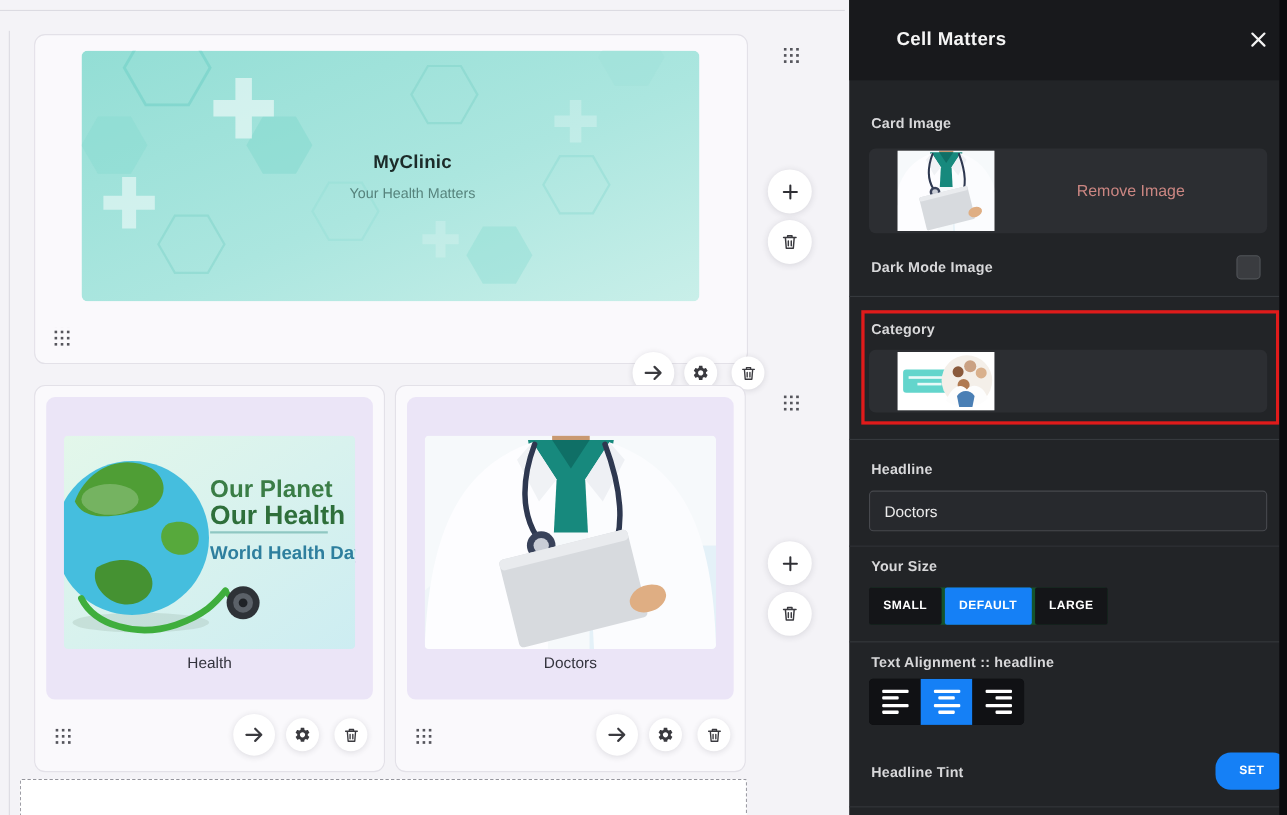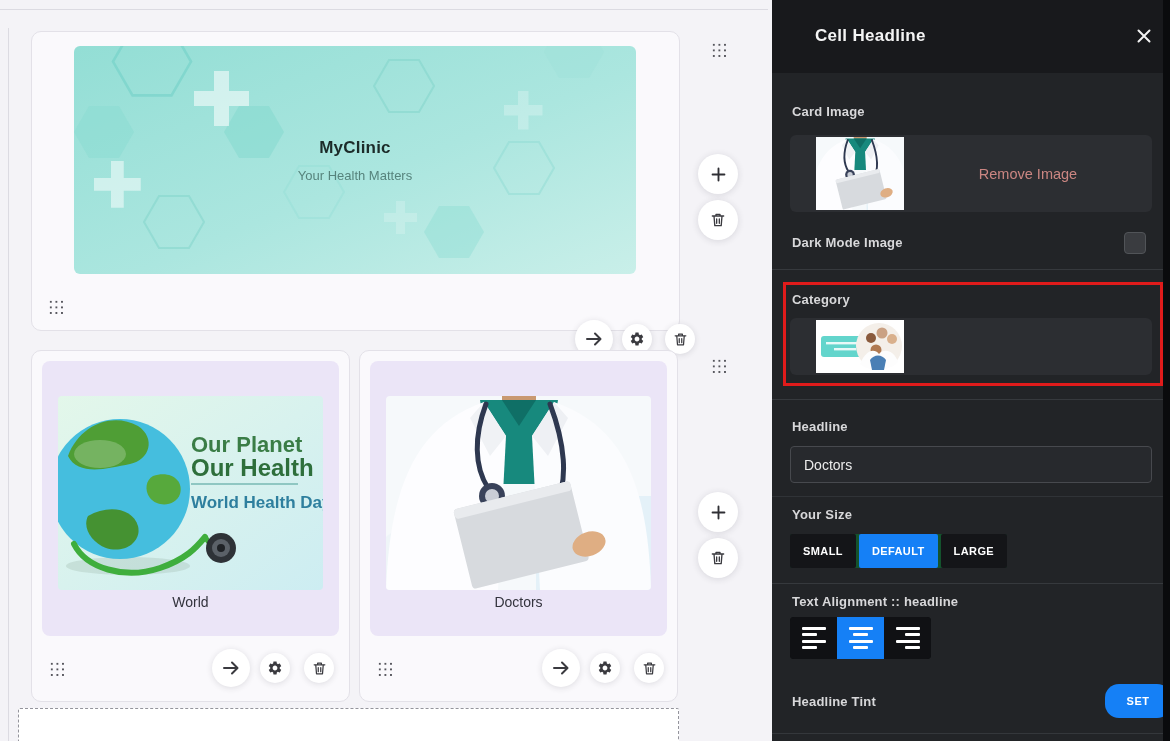--- a/index.html
+++ b/index.html
@@ -11,21 +11,21 @@
   .hair-top{position:absolute;left:0;top:9px;width:768px;height:1px;background:#dcdbe2;}
   .hair-left{position:absolute;left:8px;top:28px;width:1px;height:713px;background:#dcdbe2;}
 
   .card-shell{position:absolute;background:#faf9fc;border:1px solid #e3e1e8;border-radius:10px;box-sizing:border-box;}
   .shell-top{left:31px;top:31px;width:649px;height:300px;}
   .shell-events{left:31px;top:350px;width:319px;height:352px;}
   .shell-doctors{left:359px;top:350px;width:319px;height:352px;}
 
   .banner{position:absolute;left:42px;top:14px;width:562px;height:228px;border-radius:6px;overflow:hidden;}
   .banner svg{display:block;}
-  .banner-text{position:absolute;left:0;top:92px;width:100%;text-align:center;}
+  .banner-text{position:absolute;left:0;top:92px;width:100%;text-align:center;padding-left:20px;}
   .banner-title{font-size:17px;font-weight:bold;color:#1c2b29;letter-spacing:.2px;}
   .banner-sub{font-size:13px;color:#56837c;margin-top:10px;}
 
   .inner-panel{position:absolute;left:10px;top:10px;width:297px;height:275px;background:#ebe5f7;border-radius:8px;}
   .inner-img{position:absolute;left:16px;top:35px;width:265px;height:194px;border-radius:4px;overflow:hidden;}
   .inner-label{position:absolute;left:0;top:233px;width:100%;text-align:center;font-size:14px;color:#33333d;font-weight:500;}
 
   .drag-handle{position:absolute;width:17px;height:17px;
     background-image:radial-gradient(#55555c 1.2px,transparent 1.35px);
     background-size:5.6px 5.6px;background-position:1px 1px;}
@@ -193,21 +193,21 @@
             <path d="M147 141 C151 147 154 150 157 151" fill="none" stroke="#3fae3d" stroke-width="5" stroke-linecap="round"></path>
             <circle cx="163" cy="152" r="15" fill="#2e3237"></circle>
             <circle cx="163" cy="152" r="9" fill="#5b6168"></circle>
             <circle cx="163" cy="152" r="4" fill="#1f2226"></circle>
             <line x1="133" y1="88" x2="240" y2="88" stroke="#8fc7c2" stroke-width="2"></line>
             <text x="133" y="56" font-size="22" font-weight="bold" fill="#3a7d46" font-family="Liberation Sans, sans-serif">Our Planet</text>
             <text x="133" y="80" font-size="24" font-weight="bold" fill="#2e6f3b" font-family="Liberation Sans, sans-serif">Our Health</text>
             <text x="133" y="112" font-size="17" font-weight="600" fill="#2e7f9e" font-family="Liberation Sans, sans-serif">World Health Day</text>
           </svg>
         </div>
-        <div class="inner-label">World</div>
+        <div class="inner-label">Health</div>
       </div>
       <div class="drag-handle h-events"></div>
       <div class="circle-btn cb-lg" style="left:180px;top:298px;">
         <svg width="20" height="20" viewBox="0 0 20 20">
             <path d="M3 10h13M11 4.5l5.5 5.5L11 15.5" fill="none" stroke="#3a3a3f" stroke-width="2" stroke-linecap="round" stroke-linejoin="round"></path>
           </svg>
       </div>
       <div class="circle-btn cb-sm" style="left:228px;top:302px;">
         <svg width="16" height="16" viewBox="0 0 24 24">
             <path fill="#3a3a3f" d="M19.14 12.94c.04-.3.06-.61.06-.94 0-.32-.02-.64-.07-.94l2.03-1.58c.18-.14.23-.41.12-.61l-1.92-3.32c-.12-.22-.37-.29-.59-.22l-2.39.96c-.5-.38-1.03-.7-1.62-.94l-.36-2.54c-.04-.24-.24-.41-.48-.41h-3.84c-.24 0-.43.17-.47.41l-.36 2.54c-.59.24-1.13.57-1.62.94l-2.39-.96c-.22-.08-.47 0-.59.22L2.74 8.87c-.12.21-.08.47.12.61l2.03 1.58c-.05.3-.09.63-.09.94s.02.64.07.94l-2.03 1.58c-.18.14-.23.41-.12.61l1.92 3.32c.12.22.37.29.59.22l2.39-.96c.5.38 1.03.7 1.62.94l.36 2.54c.05.24.24.41.48.41h3.84c.24 0 .44-.17.47-.41l.36-2.54c.59-.24 1.13-.56 1.62-.94l2.39.96c.22.08.47 0 .59-.22l1.92-3.32c.12-.22.07-.47-.12-.61l-2.01-1.58zM12 15.6c-1.98 0-3.6-1.62-3.6-3.6s1.62-3.6 3.6-3.6 3.6 1.62 3.6 3.6-1.62 3.6-3.6 3.6z"></path>
@@ -269,21 +269,21 @@
     </div>
     <div class="side-btn" style="left:698px;top:538px;">
       <svg width="16" height="16" viewBox="0 0 24 24">
           <path d="M3.5 6h17M9 6V3.5h6V6M6 6l1.2 14.5h9.6L18 6M10 10.5v6.5M14 10.5v6.5" fill="none" stroke="#3a3a3f" stroke-width="2" stroke-linecap="round" stroke-linejoin="round"></path>
         </svg>
     </div>
   </div>
 
   <div class="panel">
     <div class="panel-header">
-      <div class="panel-title">Cell Headline</div>
+      <div class="panel-title">Cell Matters</div>
       <div class="panel-close">
         <svg width="16" height="16" viewBox="0 0 16 16">
             <path d="M2.5 2.5L13.5 13.5M13.5 2.5L2.5 13.5" stroke="#f2f2f2" stroke-width="2" stroke-linecap="round"></path>
           </svg>
       </div>
     </div>
 
     <div class="sec-label" style="top:104px;">Card Image</div>
     <div class="row-box" style="top:135px;height:77px;">
       <div class="row-thumb" style="width:88px;height:73px;">

